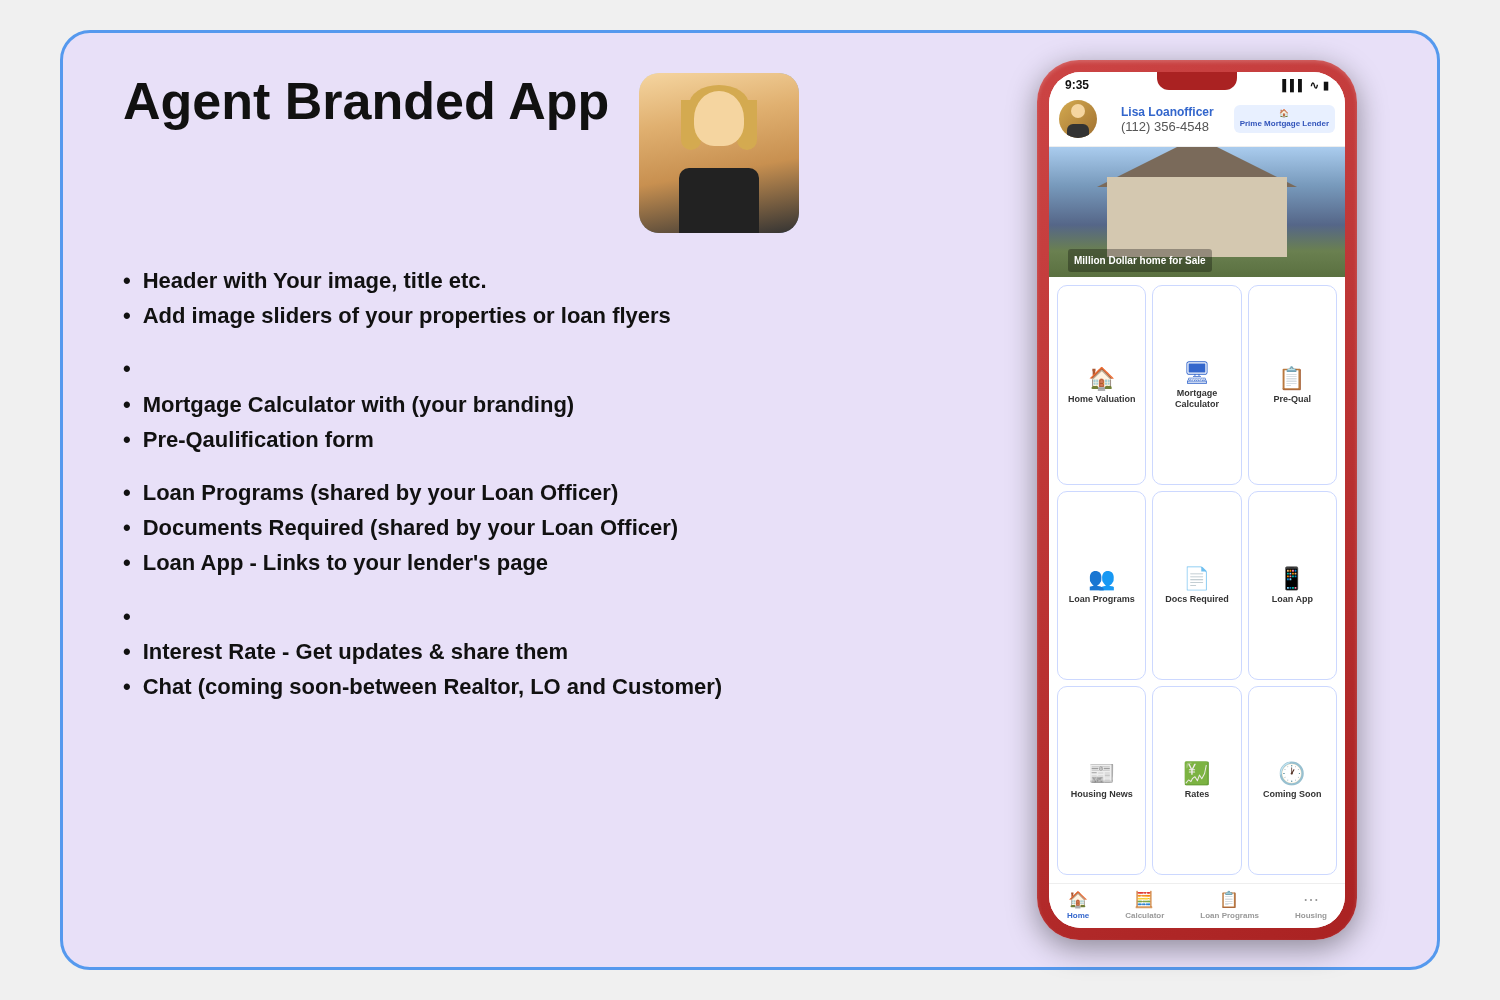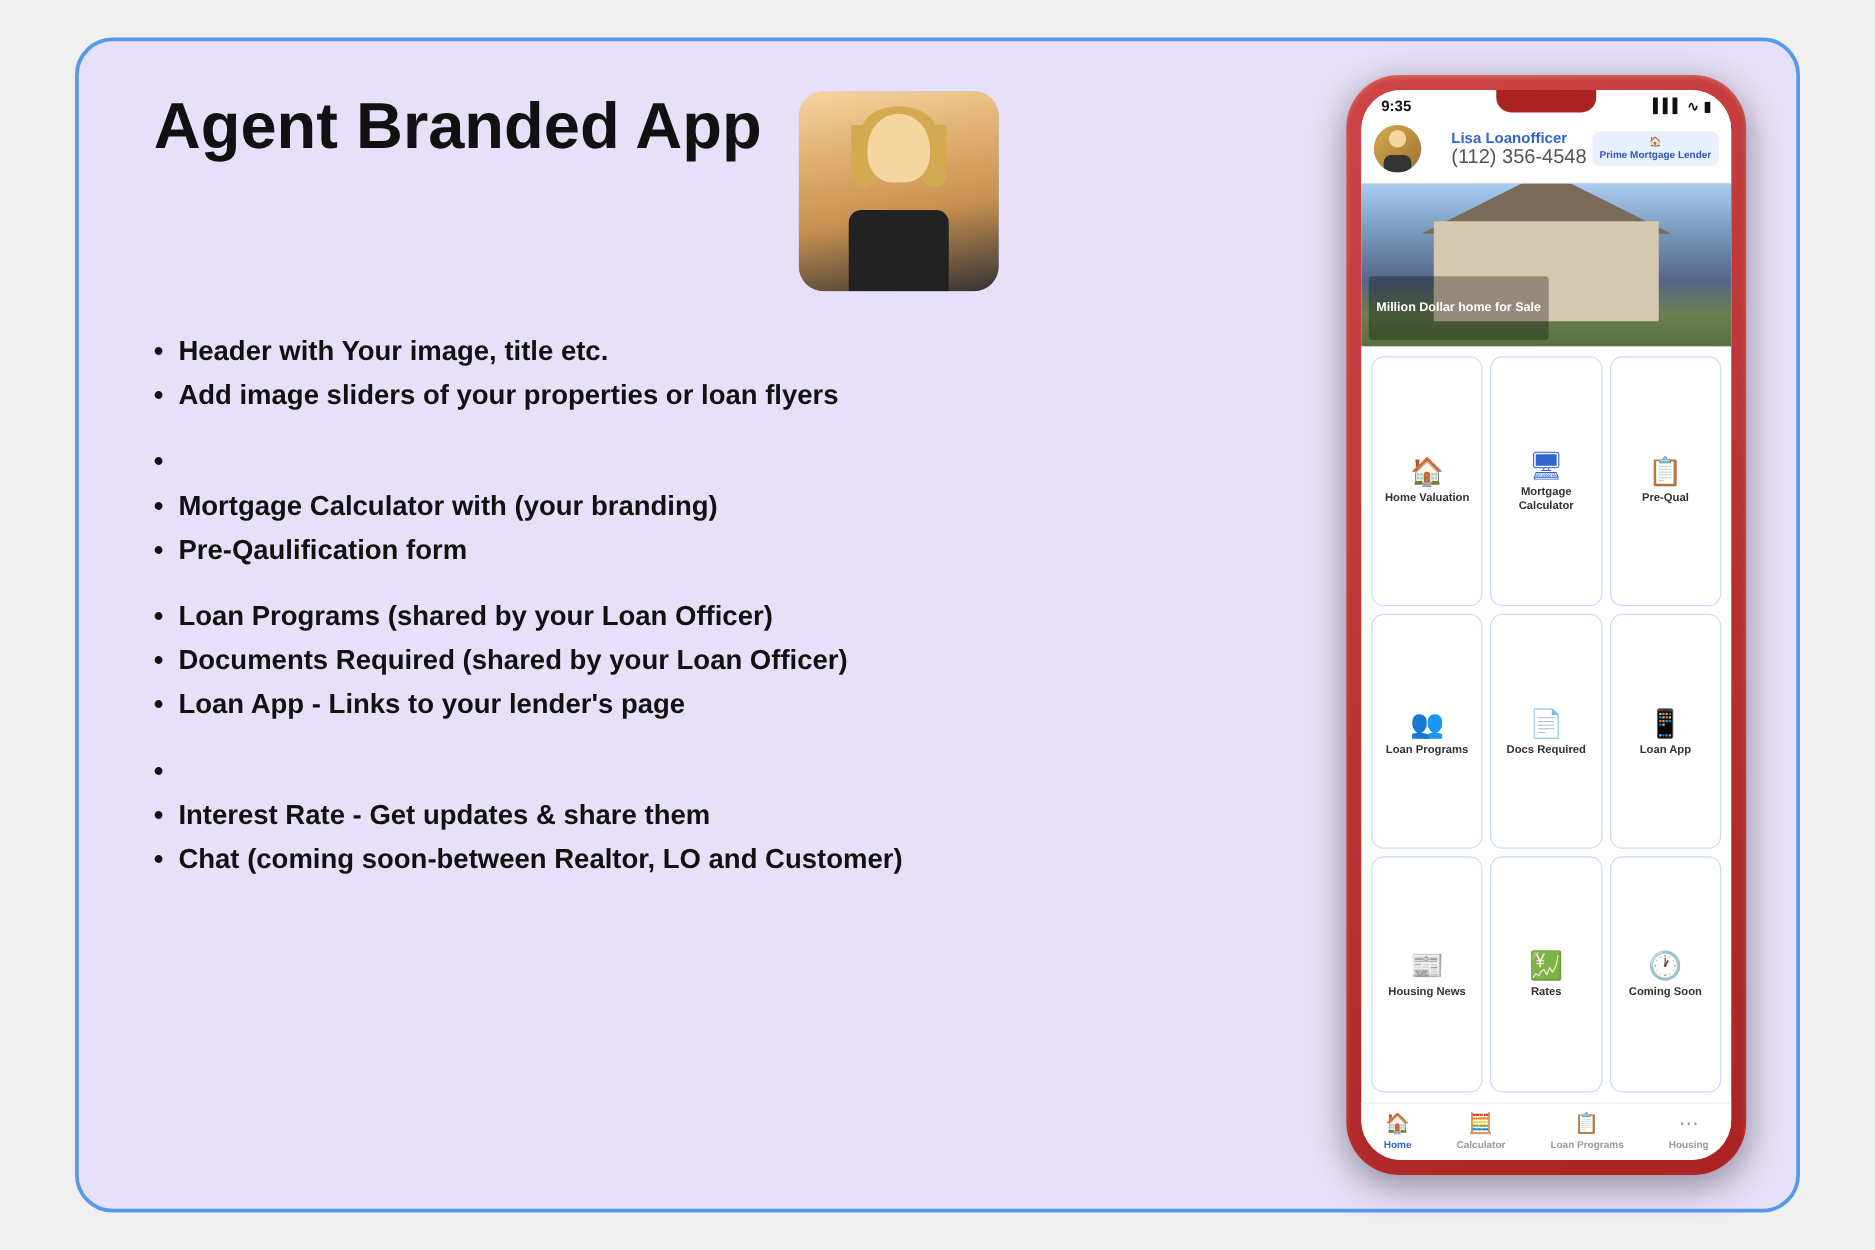--- a/index.html
+++ b/index.html
@@ -137,21 +137,21 @@
     .bullet-dot {
       color: #111;
       margin-right: 12px;
       font-size: 22px;
       line-height: 1.6;
     }
     .right-section {
       width: 360px;
       display: flex;
       align-items: center;
-      justify-content: flex-end;
+      justify-content: flex-start;
       flex-shrink: 0;
     }
 
     
     .phone-outer {
       width: 320px;
       height: 880px;
       background: linear-gradient(145deg, #c44, #a22);
       border-radius: 42px;
       padding: 12px;
@@ -228,21 +228,21 @@
     .agent-text {
       display: flex;
       flex-direction: column;
     }
     .agent-name {
       font-size: 12px;
       font-weight: 700;
       color: #3366cc;
     }
     .agent-phone {
-      font-size: 16px;
+      font-size: 13px;
       color: #555;
     }
     .lender-badge {
       background: #e8f0ff;
       border-radius: 6px;
       padding: 4px 6px;
       font-size: 8px;
       color: #3355bb;
       font-weight: 700;
       text-align: center;
@@ -278,26 +278,26 @@
       transform: translateX(-50%);
       width: 0;
       height: 0;
       border-left: 100px solid transparent;
       border-right: 100px solid transparent;
       border-bottom: 50px solid #7a6a5a;
     }
     .hero-caption {
       position: absolute;
       bottom: 5px;
-      left: 6px;
+      left: 19px;
       color: #fff;
       font-size: 10px;
       font-weight: 700;
       background: rgba(0,0,0,0.3);
-      padding: 20px 6px;
+      padding: 6px 6px;
       border-radius: 3px;
     }
     .app-grid {
       display: grid;
       grid-template-columns: 1fr 1fr 1fr;
       gap: 6px;
       padding: 8px;
       flex: 1;
     }
     .app-btn {

